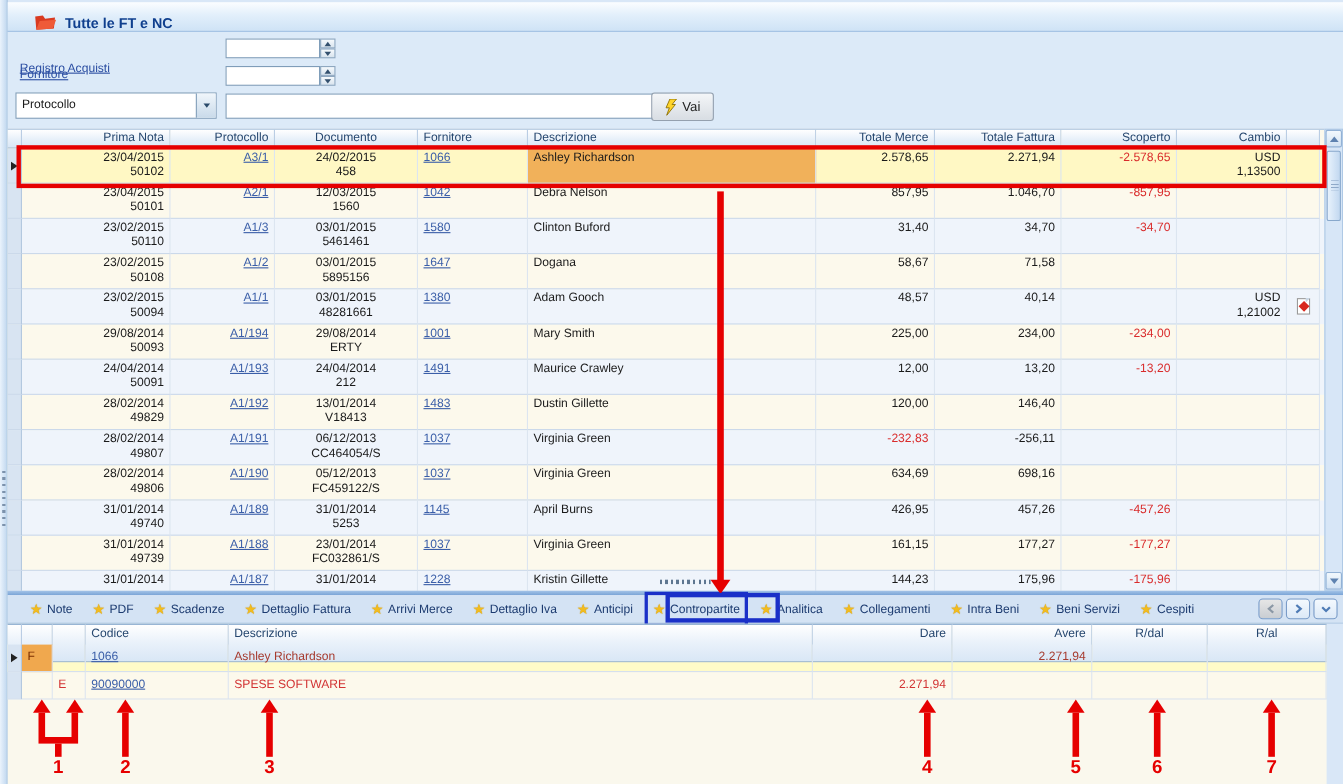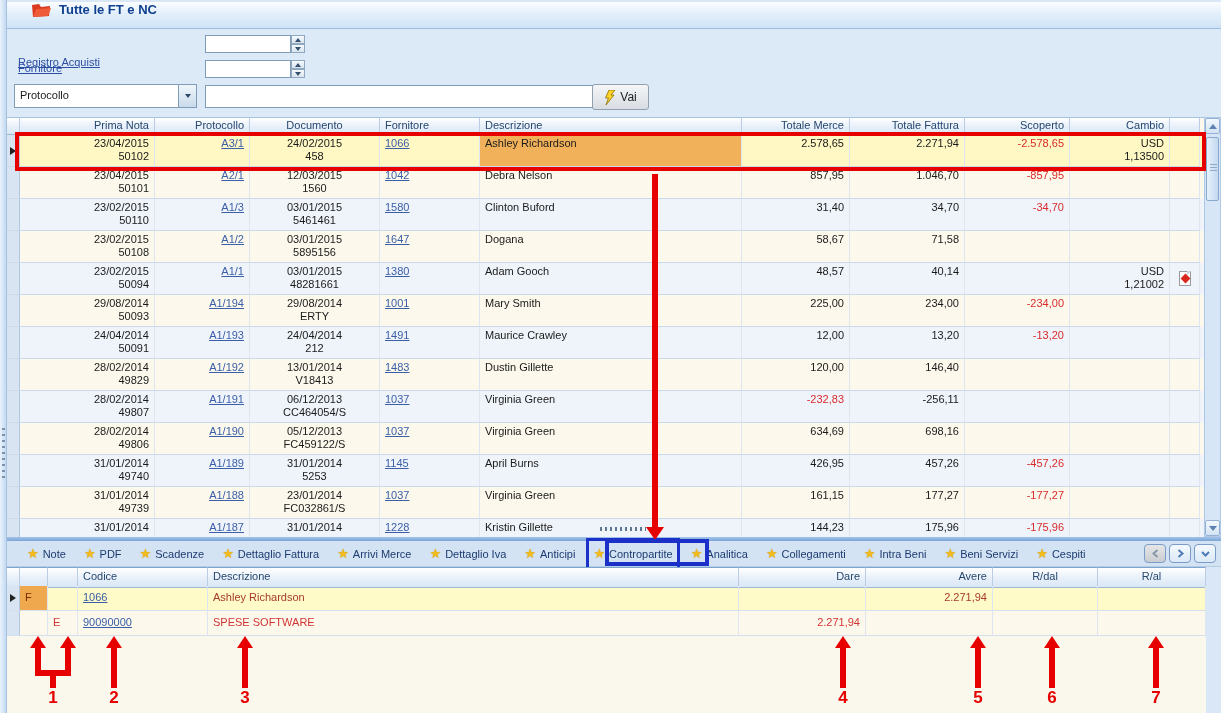--- a/index.html
+++ b/index.html
@@ -12,21 +12,21 @@
   }
   .abs { position:absolute; }
 
   
   .left-strip { left:0; top:0; width:7px; height:713px; background:linear-gradient(90deg,#EAF3FC,#C3D9F0); border-right:1px solid #A6C2DE; }
   .v-grip { left:2px; top:428px; width:3px; height:52px; background:repeating-linear-gradient(180deg,#7C92AC 0 2px,transparent 2px 6px); }
 
   
   .titlebar { left:7px; top:2px; width:1214px; height:27px;
     background:linear-gradient(180deg,#FBFDFF 0%,#E2EFFB 45%,#CFE3F6 100%);
-    border-bottom:1px solid #9ABCE0; display:flex; align-items:flex-start; }
+    border-bottom:1px solid #9ABCE0; display:flex; align-items:flex-end; }
   .app-icon { margin-left:24px; width:20px; height:16px; }
   .title-text { margin-left:8px; font-size:13px; font-weight:bold; color:#0F3F8E; }
 
   
   .filter-area { left:7px; top:29px; width:1214px; height:88px; background:#DCEAF8; }
   .flink { color:#2B4EA2; text-decoration:underline; cursor:pointer; }
   .inp { background:#fff; border:1px solid #7F9DB9; font-size:11px; padding:1px 4px; }
   .spinwrap { display:flex; }
   .spinbtns { width:14px; display:flex; flex-direction:column; }
   .spinbtn { flex:1; background:linear-gradient(180deg,#F6FAFD,#D9E4EE); border:1px solid #8FA8C0; display:flex; align-items:center; justify-content:center; cursor:pointer; }
@@ -81,21 +81,21 @@
   .tab.active { outline:3px solid #1A30C8; outline-offset:4px; }
   .navbtns { position:absolute; right:5px; top:3px; display:flex; gap:3px; }
   .navbtn { width:22px; height:19px; border:1px solid #7A9CC8; border-radius:4px; background:linear-gradient(180deg,#F4F9FE,#DCE9F7); display:flex; align-items:center; justify-content:center; cursor:pointer; }
   .navbtn.dis { background:linear-gradient(180deg,#E6E6E6,#C9CDD2); }
 
   
   .grid-bot { left:7px; top:567px; width:1199px; background:#FCF9EC; }
   .drow { display:flex; height:25px; }
   .dhead .hcell { background:linear-gradient(180deg,#FFFFFF,#E9F1FA 50%,#D9E7F6); border-right:1px solid #BACDE4; border-bottom:1px solid #9FB8D4; border-top:1px solid #7FA5CE; color:#26476F; }
   .dcell { border-right:1px solid #DCE5F0; border-bottom:1px solid #D5E0EE; padding:5px 5px 0 5px; overflow:hidden; white-space:nowrap; }
-  .dhead .hcell { padding:2px 5px; height:21px; }
+  .dhead .hcell { padding:2px 5px; height:35px; }
   .dhead { height:19px; }
   .d0 { width:13px; padding:0; background:#D8E4F2; border-right:1px solid #B3C8DF; display:flex; align-items:center; justify-content:center; }
   .d1 { width:28px; } .d2 { width:30px; } .d3 { width:130px; } .d4 { width:531px; }
   .d5 { width:127px; } .d6 { width:127px; } .d7 { width:105px; } .d8 { width:108px; }
   .row-f { background:#FFFBC8; }
   .row-f .d1 { background:#F0A84E; color:#7A2D00; }
   .maroon { color:#A63A2E; }
   .red2 { color:#D23434; }
   .bottom-pane { left:7px; top:636px; width:1199px; height:77px; background:#FAF8ED; }
 

